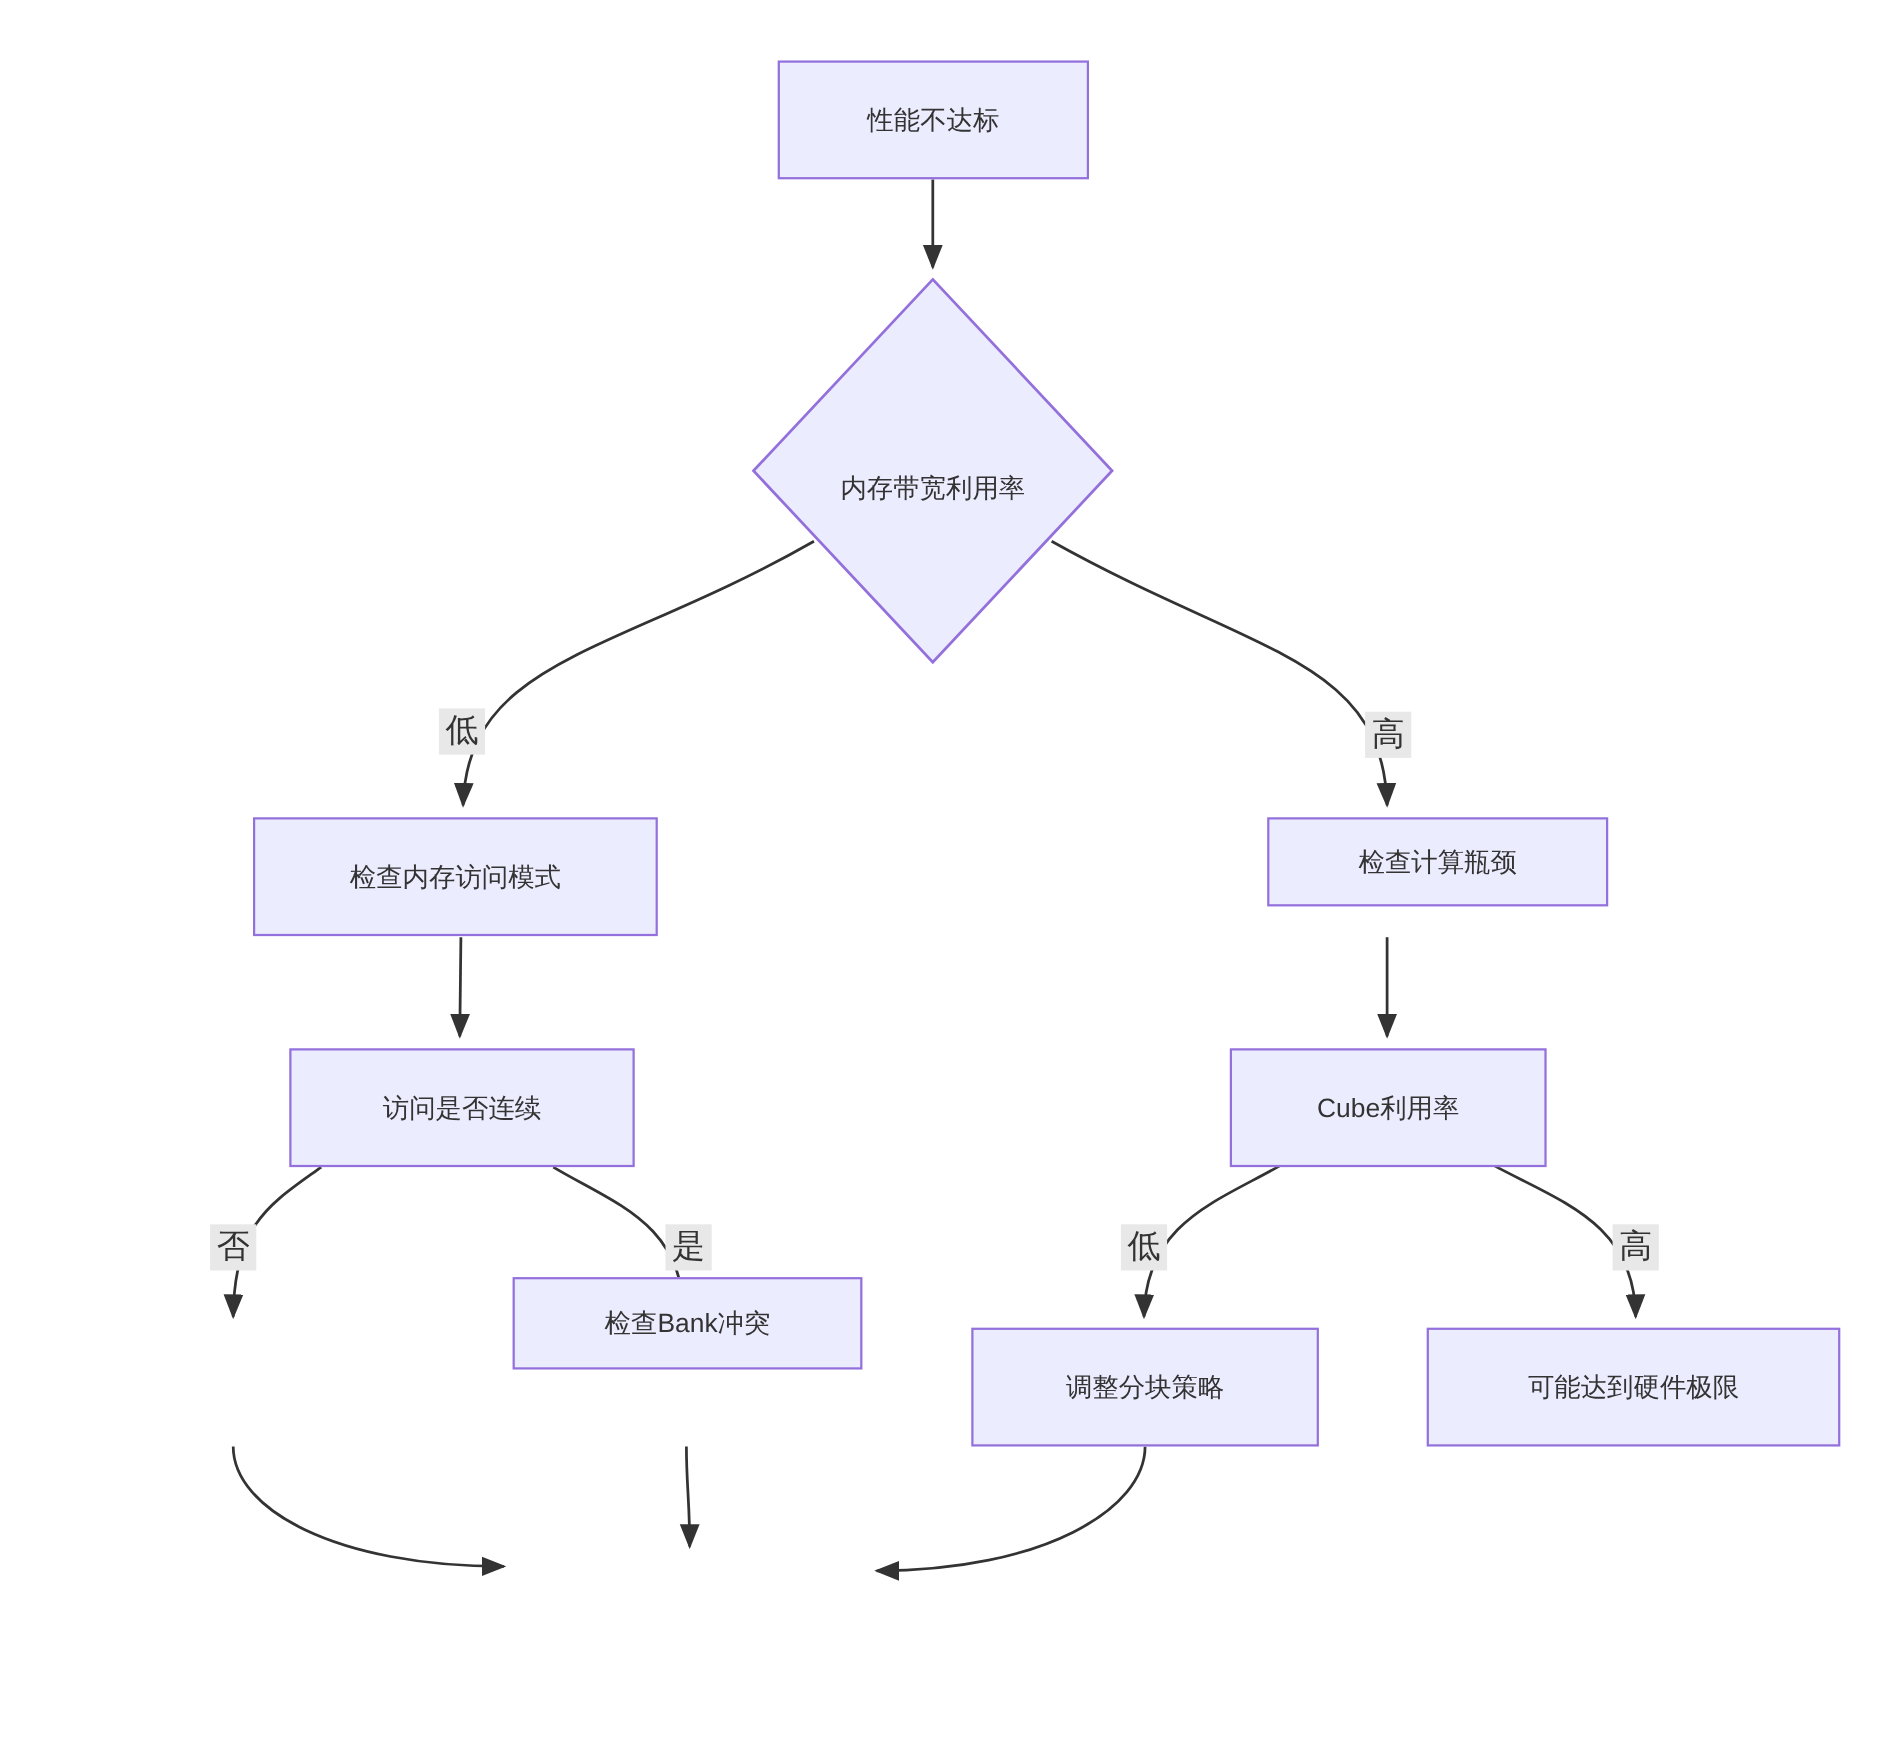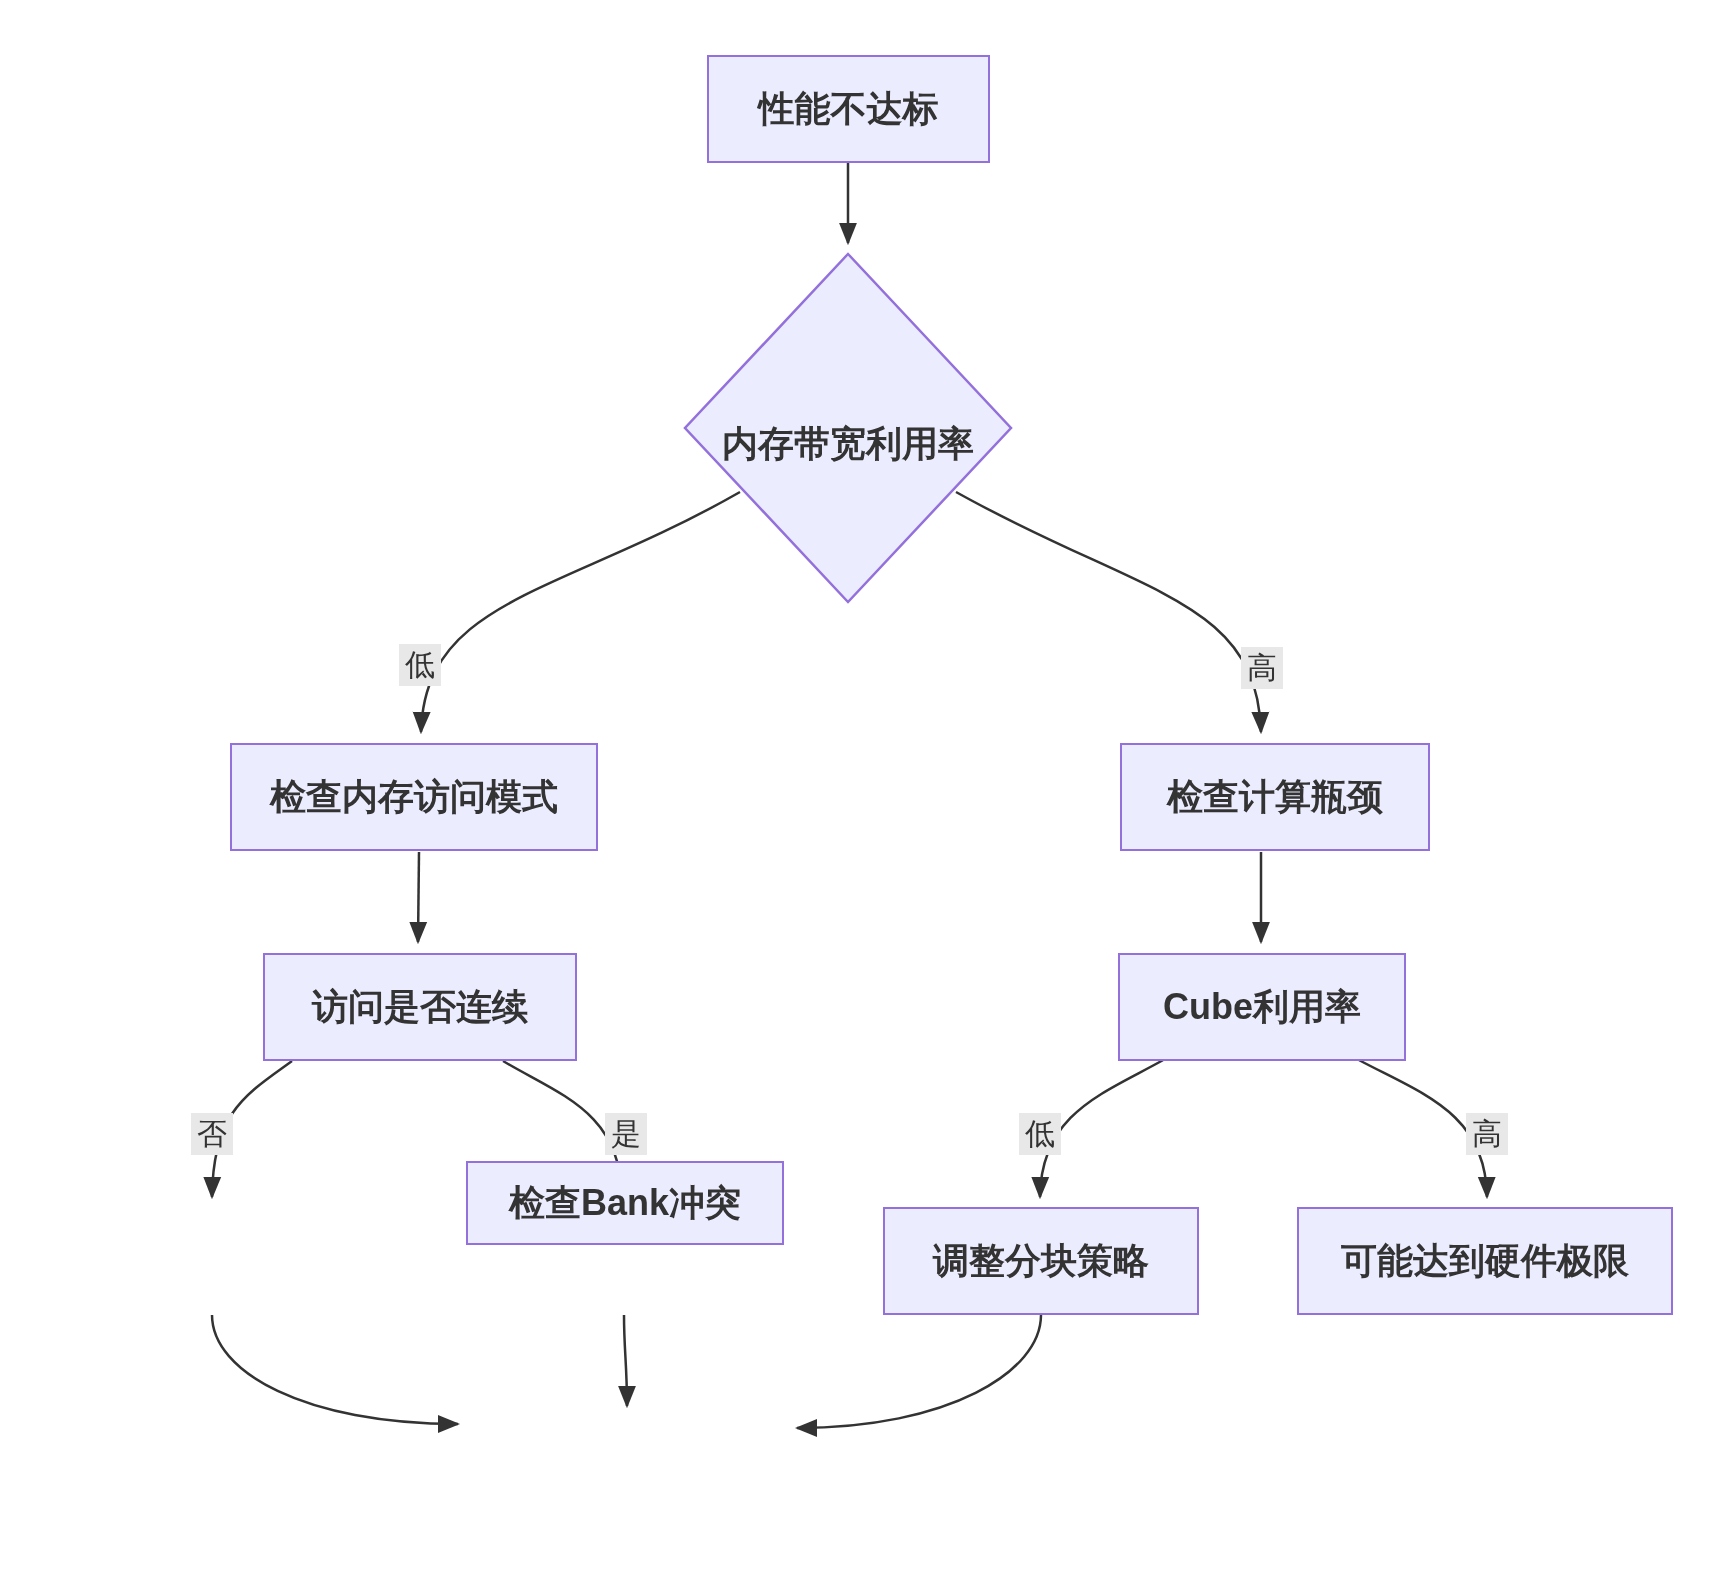--- a/index.html
+++ b/index.html
@@ -10,24 +10,23 @@
     font-family:"Liberation Sans","DejaVu Sans",sans-serif;
     overflow:hidden;
   }
   .edges-svg{position:absolute;left:0;top:0;width:1728px;height:1580px;}
   .node{
     position:absolute;
     box-sizing:border-box;
     background:var(--node-fill,#ECECFF);
     border:2.5px solid var(--node-border,#9370DB);
     display:flex;align-items:center;justify-content:center;
-    font-size:36px;color:var(--text-color,#333333);
+    font-size:24px;color:var(--text-color,#333333);
     text-align:center;
     white-space:nowrap;
-    font-weight:bold;
   }
   .node--diamond{
     background:transparent;
     border:none;
   }
   .node--diamond .diamond-shape{position:absolute;left:0;top:0;}
   .node--diamond span{position:relative;margin-top:32px;}
   .edge-label{
     position:absolute;
     transform:translate(-50%,-50%);
@@ -74,21 +73,21 @@
     <svg class="diamond-shape" width="330" height="352" viewBox="0 0 330 352">
       <polygon points="165,2 328,176 165,350 2,176" fill="#ECECFF" stroke="#9370DB" stroke-width="2.5"></polygon>
     </svg>
     <span>内存带宽利用率</span>
   </div>
 
   <div class="node" style="left:230px;top:743px;width:368px;height:108px">
     <span>检查内存访问模式</span>
   </div>
 
-  <div class="node" style="left:1120px;top:743px;width:310px;height:108px">
+  <div class="node" style="left:1152px;top:743px;width:310px;height:81px">
     <span>检查计算瓶颈</span>
   </div>
 
   <div class="node" style="left:263px;top:953px;width:314px;height:108px">
     <span>访问是否连续</span>
   </div>
 
   <div class="node" style="left:1118px;top:953px;width:288px;height:108px">
     <span>Cube利用率</span>
   </div>

